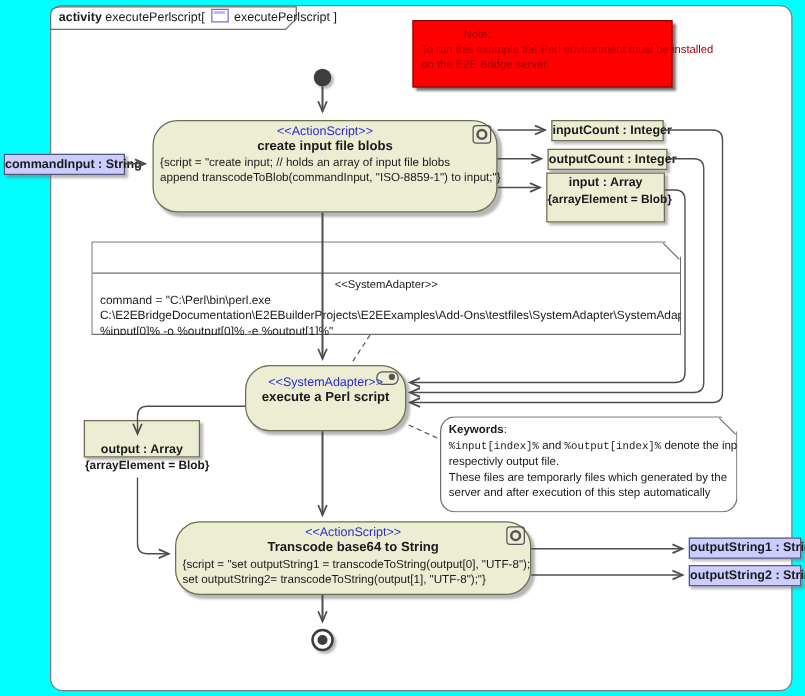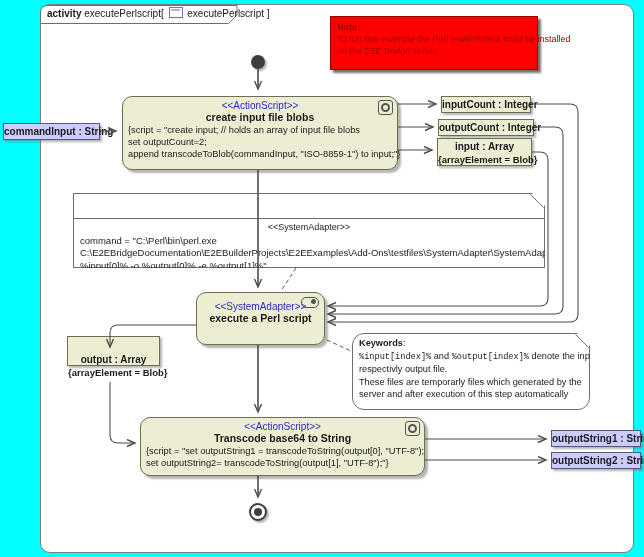--- a/index.html
+++ b/index.html
@@ -23,21 +23,21 @@
   }
   .tab-text b{font-weight:bold;margin-top:25px;}
   .dgm-icon{
     display:inline-block;width:12px;height:9px;border:1px solid #7a6ad8;background:#fff;
     vertical-align:-1px;margin:0 2px;position:relative;
   }
   .dgm-icon::before{content:"";position:absolute;left:1px;top:1px;width:9px;height:2px;background:#b9aef0;}
   .action{
     background:var(--action-fill,#ededd4);
     border:1px solid var(--action-border,#6e6e52);
-    border-radius:10px;
+    border-radius:20px;
     box-shadow:3px 3px 2px rgba(110,110,110,.5);
     text-align:center;font-size:10.5px;z-index:1;
   }
   .stereo{color:var(--stereotype,#2b2bcc);padding-top:3px;font-size:10px;}
   .aname{font-weight:bold;font-size:10.5px;}
   .script{text-align:left;padding:1px 5px;font-size:9.3px;line-height:12px;white-space:nowrap;}
   .pin{
     background:var(--action-fill,#ededd4);
     border:1px solid var(--action-border,#6e6e52);
     box-shadow:2px 2px 2px rgba(110,110,110,.5);
@@ -61,21 +61,21 @@
   .cn-body{padding:1px 6px;}
   .kw-body{padding:3px 6px;font-size:9.2px;line-height:12.5px;}
   .mono{font-family:"Liberation Mono", monospace;font-size:8.6px;}
   .red-note{
     background:var(--red-note-bg,#ff0000);
     border:1px solid #9b0000;
     color:var(--red-note-text,#a40000);
     box-shadow:3px 3px 2px rgba(0,0,0,.55);
     font-size:9px;line-height:12px;padding:4px 6px;z-index:1;white-space:nowrap;
   }
-  .red-note .rt{font-weight:bold;}
+  .red-note .rt{font-weight:normal;margin-left:34px;}
   .initial{width:14px;height:14px;border-radius:50%;background:#3d3d3d;box-shadow:2px 2px 2px rgba(110,110,110,.5);z-index:1;}
   .final{width:18px;height:18px;border-radius:50%;border:2px solid #3d3d3d;background:#fff;box-shadow:2px 2px 2px rgba(110,110,110,.5);z-index:1;}
   .final .dot{position:absolute;left:3px;top:3px;width:8px;height:8px;border-radius:50%;background:#3d3d3d;}
   .gear{position:absolute;top:3px;right:4px;width:13px;height:13px;border:1px solid #555;border-radius:3px;background:transparent;}
   .gear .ring{position:absolute;left:2px;top:2px;width:5px;height:5px;border:2px solid #555;border-radius:50%;}
   .adapter{position:absolute;top:4px;right:5px;width:16px;height:9px;border:1px solid #555;border-radius:5px;}
   .adapter .dot{position:absolute;right:2px;top:1px;width:5px;height:5px;border-radius:50%;background:#555;}
 </style>
 </head>
 <body>
@@ -88,39 +88,38 @@
   <div>on the E2E Bridge server.</div>
 </div>
 
 <div class="initial node" style="left:251px;top:55px;"></div>
 
 <div class="action node" style="left:122px;top:96px;width:276px;height:74px;">
   <div class="stereo">&lt;&lt;ActionScript&gt;&gt;</div>
   <div class="aname">create input file blobs</div>
   <div class="script">
     <div>{script = "create input; // holds an array of input file blobs</div>
-    <div>set outputCount=2;</div>
     <div>append transcodeToBlob(commandInput, "ISO-8859-1") to input;"}</div>
   </div>
   <div class="gear">
       <div class="ring"></div>
     </div>
 </div>
 
 <div class="obj node" style="left:3px;top:123px;width:97px;height:17px;line-height:15px;">
   <span>commandInput : String</span>
 </div>
 
 <div class="pin node" style="left:441px;top:96px;width:90px;height:17px;line-height:15px;">
   <span>inputCount : Integer</span>
 </div>
 <div class="pin node" style="left:438px;top:119px;width:96px;height:17px;line-height:15px;">
   <span>outputCount : Integer</span>
 </div>
-<div class="pin node" style="left:437px;top:138px;width:95px;height:28px;line-height:13px;padding-top:1px;">
+<div class="pin node" style="left:437px;top:138px;width:95px;height:40px;line-height:13px;padding-top:1px;">
   <div>input : Array</div>
   <div class="tag">{arrayElement = Blob}</div>
 </div>
 
 <div class="unote node" style="left:73px;top:193px;width:472px;height:75px;">
   <div class="cn-top"></div>
   <div class="cn-stereo">&lt;&lt;SystemAdapter&gt;&gt;</div>
   <div class="cn-body">
     <div>command = "C:\Perl\bin\perl.exe</div>
     <div>C:\E2EBridgeDocumentation\E2EBuilderProjects\E2EExamples\Add-Ons\testfiles\SystemAdapter\SystemAdapter.pl -i</div>

